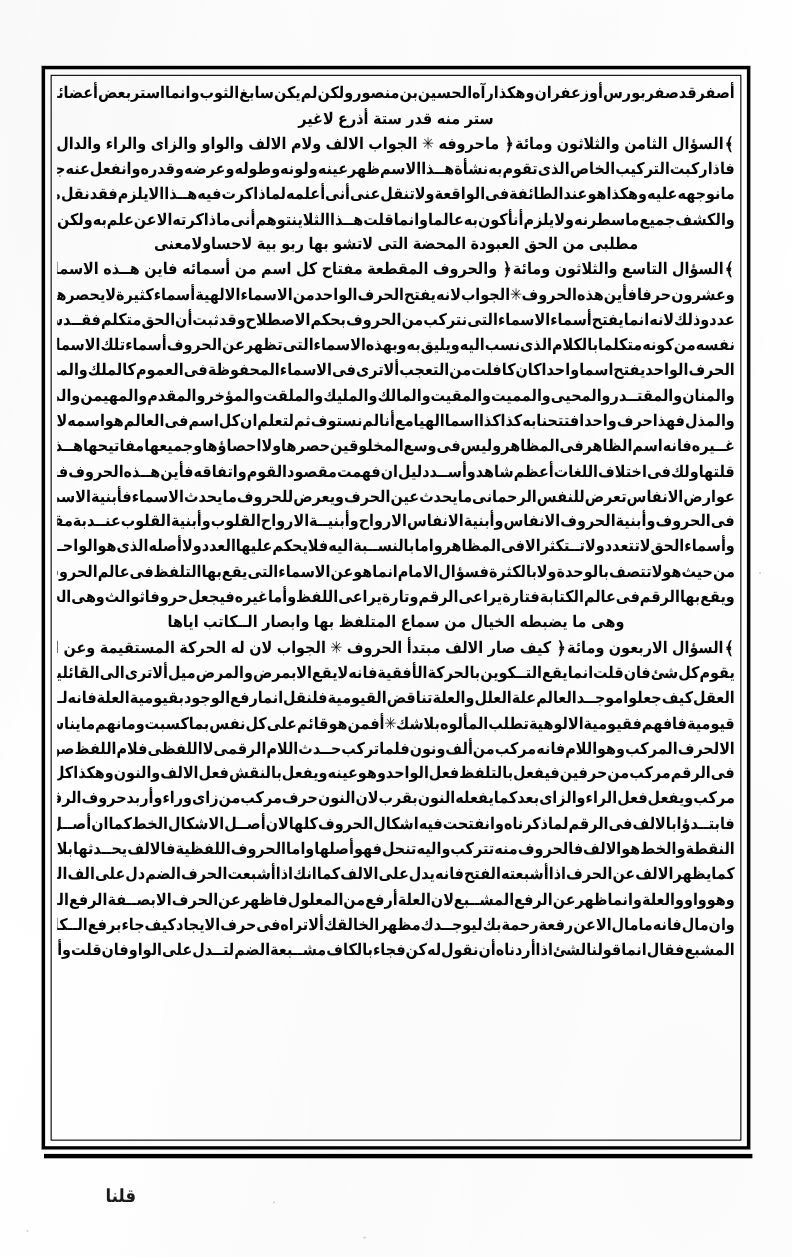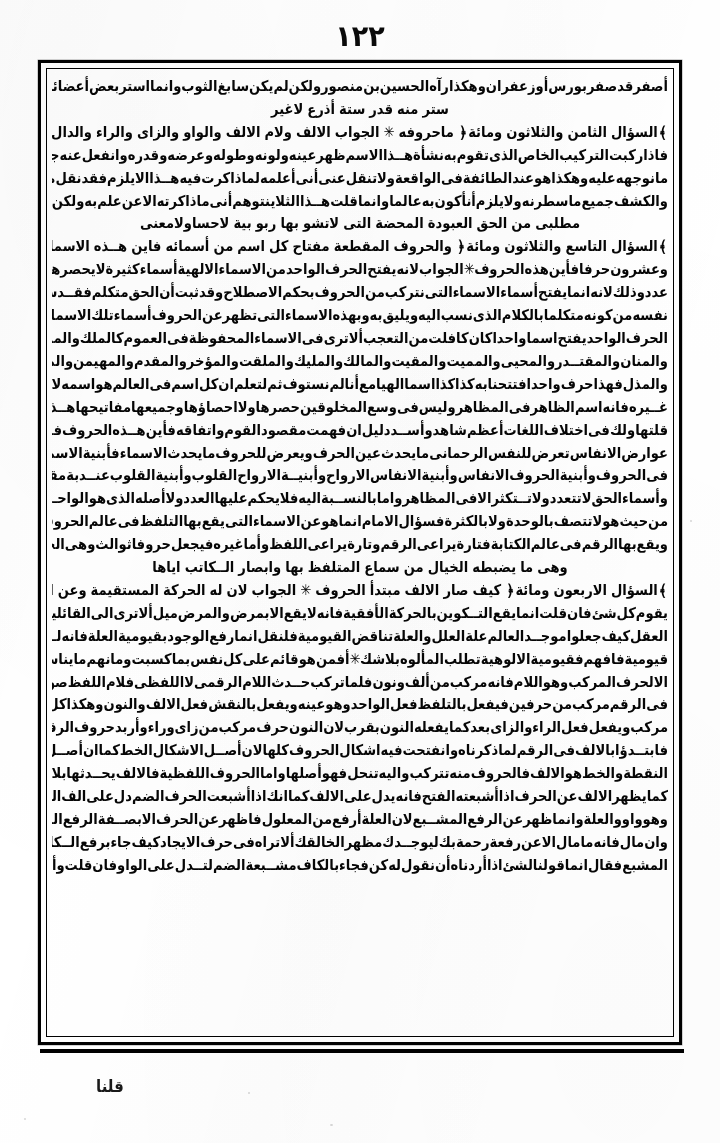--- a/index.html
+++ b/index.html
@@ -174,23 +174,20 @@
     pointer-events: none;
   }
 </style>
 </head>
 <body>
 
 <div class="page">
 
   <div class="paper-tone"></div>
 
-  <div class="folio">
-    <span class="folio-num">١٢٢</span>
-  </div>
 
   <div class="frame-outer">
     <div class="frame-inner"></div>
   </div>
   <div class="frame-foot-rule"></div>
 
   <div class="textblock" id="bodyText">
       <div class="line stretch">
         <span class="w">أصفر</span>
         <span class="w">قد</span>

